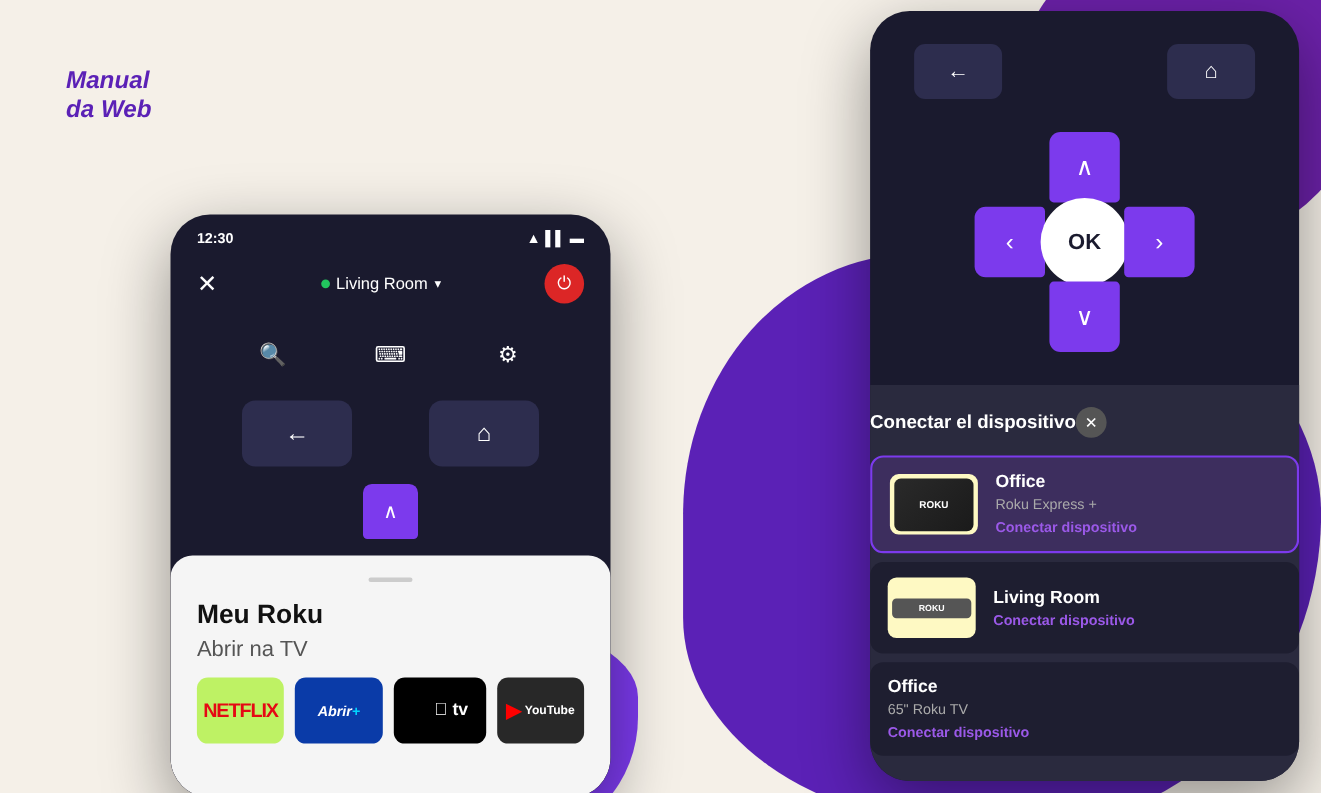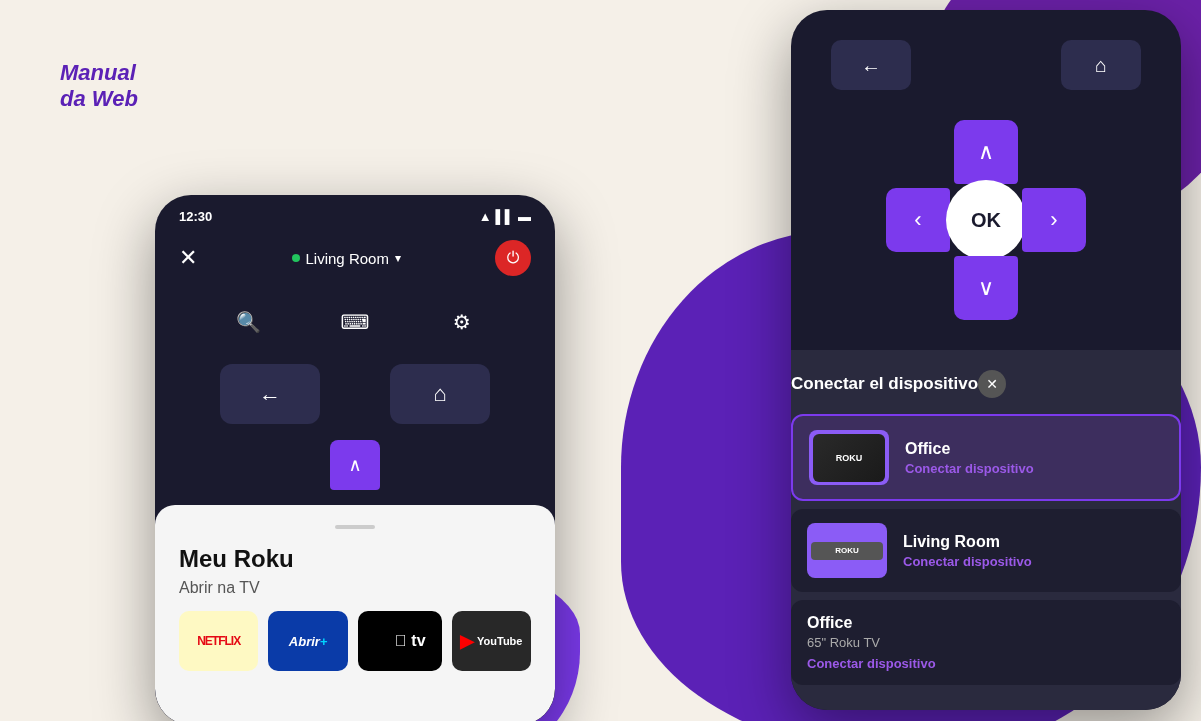--- a/index.html
+++ b/index.html
@@ -213,21 +213,21 @@
     }
 
     .meu-roku-title {
       font-size: 24px;
       font-weight: 700;
       color: #111;
       margin-bottom: 6px;
     }
 
     .abrir-na-tv {
-      font-size: 16px;
+      font-size: 20px;
       color: #555;
       margin-bottom: 14px;
     }
 
     .app-icons-row {
       display: flex;
       gap: 10px;
     }
 
     .app-icon {
@@ -236,23 +236,23 @@
       border-radius: 10px;
       display: flex;
       align-items: center;
       justify-content: center;
       font-weight: 700;
       font-size: 14px;
       overflow: hidden;
     }
 
     .app-netflix {
-      background: #fef9c3;
+      background: #bef264;
       color: #e50914;
-      font-size: 12px;
+      font-size: 18px;
       font-weight: 900;
       letter-spacing: -1px;
     }
 
     .app-disney {
       background: #0a3ba8;
       color: white;
       font-size: 13px;
     }
 
@@ -447,21 +447,21 @@
       border: 2px solid #7c3aed;
     }
 
     .device-item-normal {
       background: #1e1e30;
     }
 
     .device-image {
       width: 80px;
       height: 55px;
-      background: #8b5cf6;
+      background: #fef9c3;
       border-radius: 8px;
       display: flex;
       align-items: center;
       justify-content: center;
       flex-shrink: 0;
     }
 
     .roku-device-img {
       width: 72px;
       height: 48px;
@@ -662,20 +662,21 @@
     </div>
 
     <div class="device-item device-item-selected">
       <div class="device-image">
         <div class="roku-device-img">
           <span class="roku-label">ROKU</span>
         </div>
       </div>
       <div class="device-info">
         <div class="device-name">Office</div>
+        <div class="device-model">Roku Express +</div>
         <div class="connect-link">Conectar dispositivo</div>
       </div>
     </div>
 
     <div class="device-item device-item-normal">
       <div class="device-image">
         <div style="width:72px;height:18px;background:#555;border-radius:4px;display:flex;align-items:center;justify-content:center;">
           <span style="color:white;font-size:8px;font-weight:700;">ROKU</span>
         </div>
       </div>

